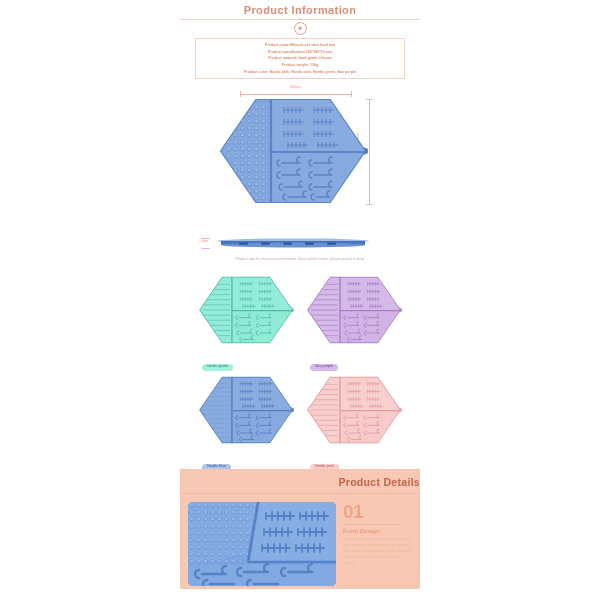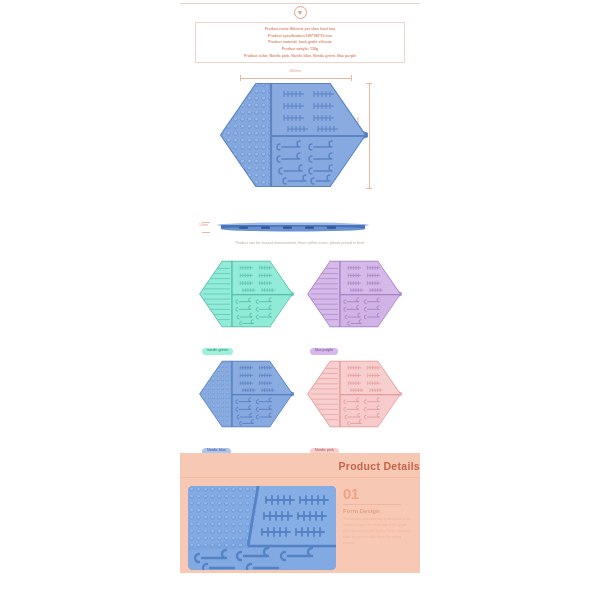--- a/index.html
+++ b/index.html
@@ -88,34 +88,35 @@
     padding-top:7px;letter-spacing:.3px;
   }
   .det-rule{height:1px;background:#f4b99f;margin-top:5px;}
   .det-body{display:flex;padding:8px 8px 0 8px;}
   .det-photo{
     width:148px;height:84px;border-radius:5px;overflow:hidden;position:relative;
     background:#6f9fdd;
   }
   .det-text{flex:1;padding-left:7px;position:relative;}
   .det-num{
-    font-size:15px;font-weight:bold;color:#f0a487;line-height:1;
+    font-size:19px;font-weight:bold;color:#f0a487;line-height:1;
     letter-spacing:-.5px;
   }
   .det-num-rule{height:1px;background:#f3b69c;margin:3px 0 3px 0;width:58px;}
   .det-sub{font-size:6px;color:#e79e80;font-weight:bold;margin-bottom:3px;}
   .det-para{font-size:3.4px;line-height:1.75;color:#f3b39a;}
 </style>
 </head>
 <body>
 
 <div class="page">
   <div class="col">
 
     <div>
+      <div class="sec-title">Product Information</div>
       <div class="title-rule"></div>
       <div class="chev-wrap">
         <div class="chev">▾</div>
       </div>
 
       <div class="spec-box">
         <div class="spec-line">Product name:Silicone pet slow food tray</div>
         <div class="spec-line">Product specification:180*180*10 mm</div>
         <div class="spec-line">Product material: food-grade silicone</div>
         <div class="spec-line">Product weight: 130g</div>

